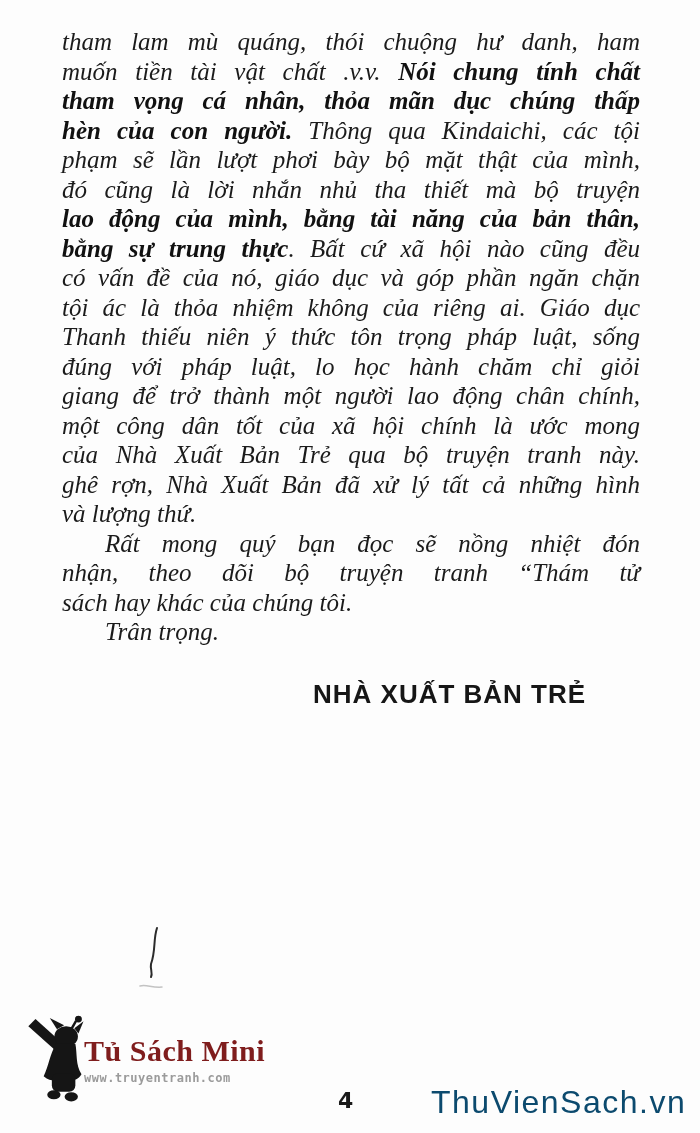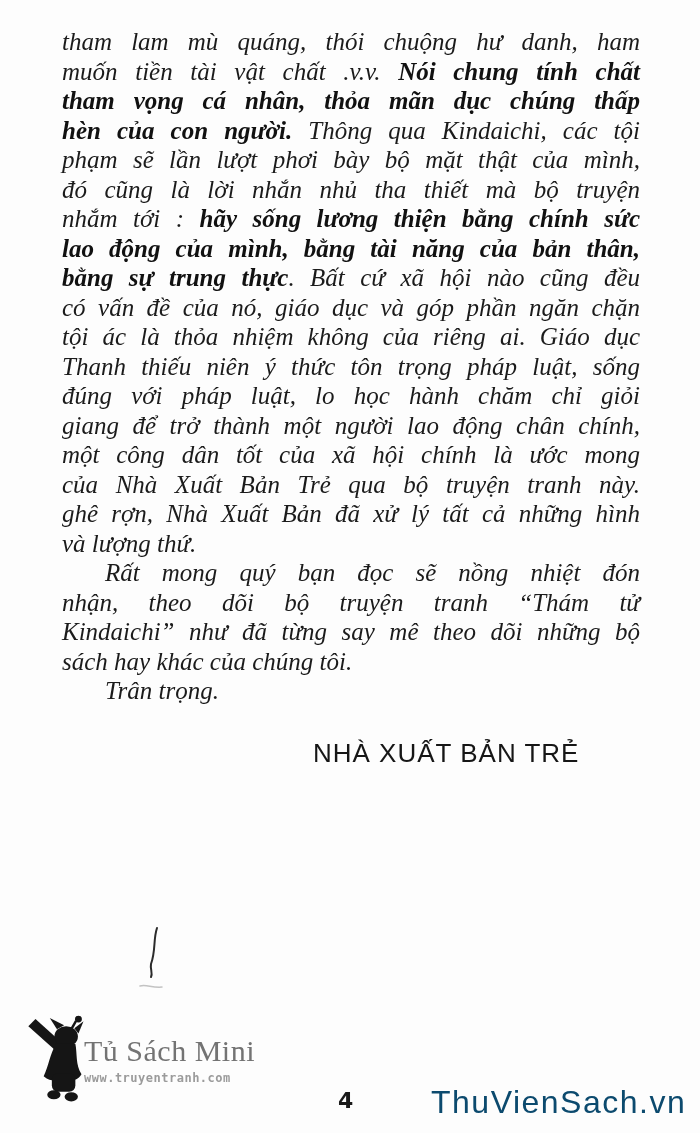--- a/index.html
+++ b/index.html
@@ -17,34 +17,34 @@
   }
   .line{text-align:justify;text-align-last:justify;}
   .line.last{text-align-last:left;}
   .line.indent{text-indent:43px;}
   .line .b{font-weight:bold;color:#111;}
 
   
   .signature{
     margin-top:33px;margin-left:251px;
     font-family:"Liberation Sans","DejaVu Sans",sans-serif;
-    font-style:normal;font-weight:normal;font-size:26px;letter-spacing:1px;color:#161616;
+    font-style:normal;font-weight:bold;font-size:26px;letter-spacing:1px;color:#161616;
     text-align:center;text-align-last:left;white-space:nowrap;
   }
 
   
   .artifact{position:absolute;}
 
   
   .logo{position:absolute;left:26px;top:1014px;width:300px;height:95px;}
   .logo-icon{position:absolute;left:0;top:0;width:66px;height:92px;}
   .logo-title{
     position:absolute;left:58px;top:20px;white-space:nowrap;
     font-family:"Liberation Serif","DejaVu Serif",serif;
-    font-weight:normal;font-size:30px;color:#737373;letter-spacing:0.5px;
+    font-weight:bold;font-size:30px;color:#7f1d1d;letter-spacing:0.5px;
   }
   .logo-url{
     position:absolute;left:58px;top:57px;white-space:nowrap;
     font-family:"DejaVu Sans Mono","Liberation Mono",monospace;
     font-weight:bold;font-size:12px;color:#9b9b9b;letter-spacing:0.5px;
   }
 
   .page-number{
     position:absolute;left:338px;top:1088px;
     font-family:"DejaVu Sans","Liberation Sans",sans-serif;
@@ -61,35 +61,33 @@
 
 <div class="page">
 
   <div class="body-text">
       <div class="line"><span>tham lam mù quáng, thói chuộng hư danh, ham</span></div>
       <div class="line"><span>muốn tiền tài vật chất .v.v. </span><span class="b">Nói chung tính chất</span></div>
       <div class="line"><span class="b">tham vọng cá nhân, thỏa mãn dục chúng thấp</span></div>
       <div class="line"><span class="b">hèn của con người.</span><span> Thông qua Kindaichi, các tội</span></div>
       <div class="line"><span>phạm sẽ lần lượt phơi bày bộ mặt thật của mình,</span></div>
       <div class="line"><span>đó cũng là lời nhắn nhủ tha thiết mà bộ truyện</span></div>
-      <div class="line"><span>nhắm tới : </span><span class="b">hãy sống lương thiện bằng chính sức</span></div>
       <div class="line"><span class="b">lao động của mình, bằng tài năng của bản thân,</span></div>
       <div class="line"><span class="b">bằng sự trung thực</span><span>. Bất cứ xã hội nào cũng đều</span></div>
       <div class="line"><span>có vấn đề của nó, giáo dục và góp phần ngăn chặn</span></div>
       <div class="line"><span>tội ác là thỏa nhiệm không của riêng ai. Giáo dục</span></div>
       <div class="line"><span>Thanh thiếu niên ý thức tôn trọng pháp luật, sống</span></div>
       <div class="line"><span>đúng với pháp luật, lo học hành chăm chỉ giỏi</span></div>
       <div class="line"><span>giang để trở thành một người lao động chân chính,</span></div>
       <div class="line"><span>một công dân tốt của xã hội chính là ước mong</span></div>
       <div class="line"><span>của Nhà Xuất Bản Trẻ qua bộ truyện tranh này.</span></div>
       <div class="line"><span>ghê rợn, Nhà Xuất Bản đã xử lý tất cả những hình</span></div>
       <div class="line last"><span>và lượng thứ.</span></div>
       <div class="line indent"><span>Rất mong quý bạn đọc sẽ nồng nhiệt đón</span></div>
       <div class="line"><span>nhận, theo dõi bộ truyện tranh “Thám tử</span></div>
-      <div class="line"><span>Kindaichi” như đã từng say mê theo dõi những bộ</span></div>
       <div class="line last"><span>sách hay khác của chúng tôi.</span></div>
       <div class="line indent last"><span>Trân trọng.</span></div>
       <div class="signature">NHÀ XUẤT BẢN TRẺ</div>
     </div>
 
   <svg class="artifact" style="left:146px;top:926px;" width="18" height="54" viewBox="0 0 18 54">
     <path d="M11,2 C7,14 10,24 5,38 C4,43 7,47 5,51" stroke="#2b2b2b" stroke-width="2" fill="none" stroke-linecap="round"></path>
   </svg>
   <svg class="artifact" style="left:138px;top:982px;" width="26" height="10" viewBox="0 0 26 10">
     <path d="M2,4 C8,2 14,6 24,5" stroke="#c3c3c3" stroke-width="1.5" fill="none" stroke-linecap="round"></path>

